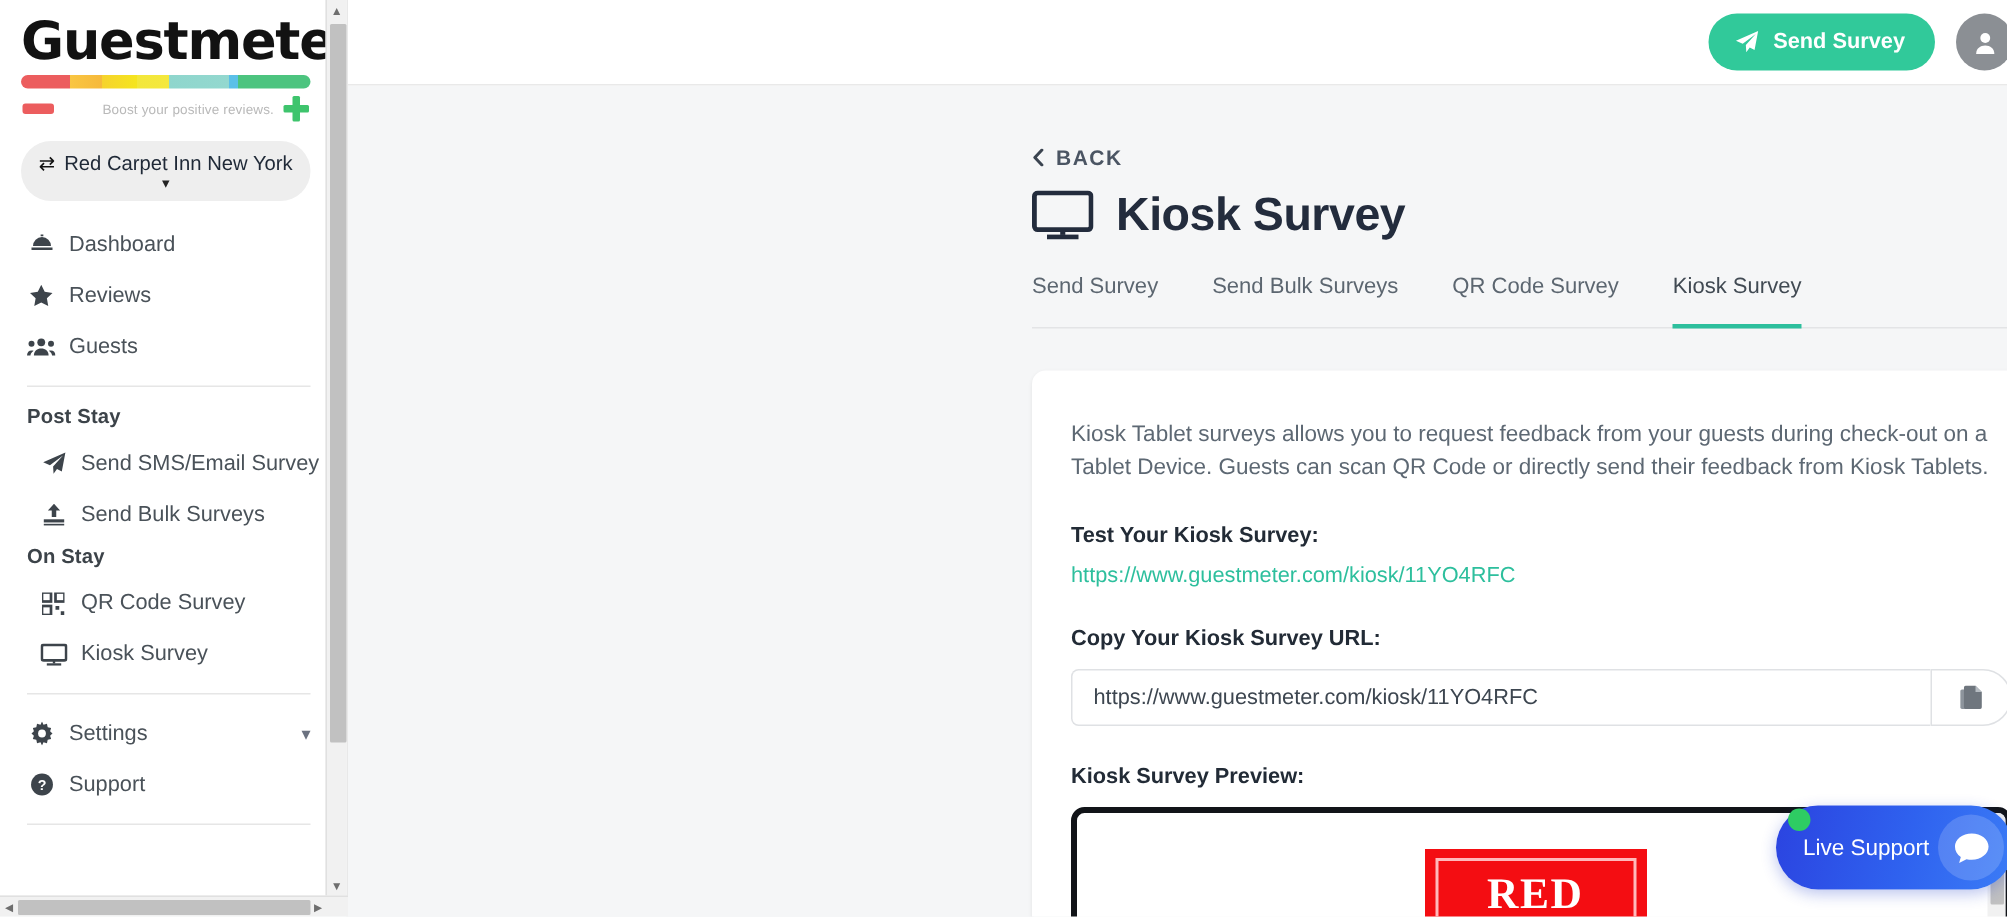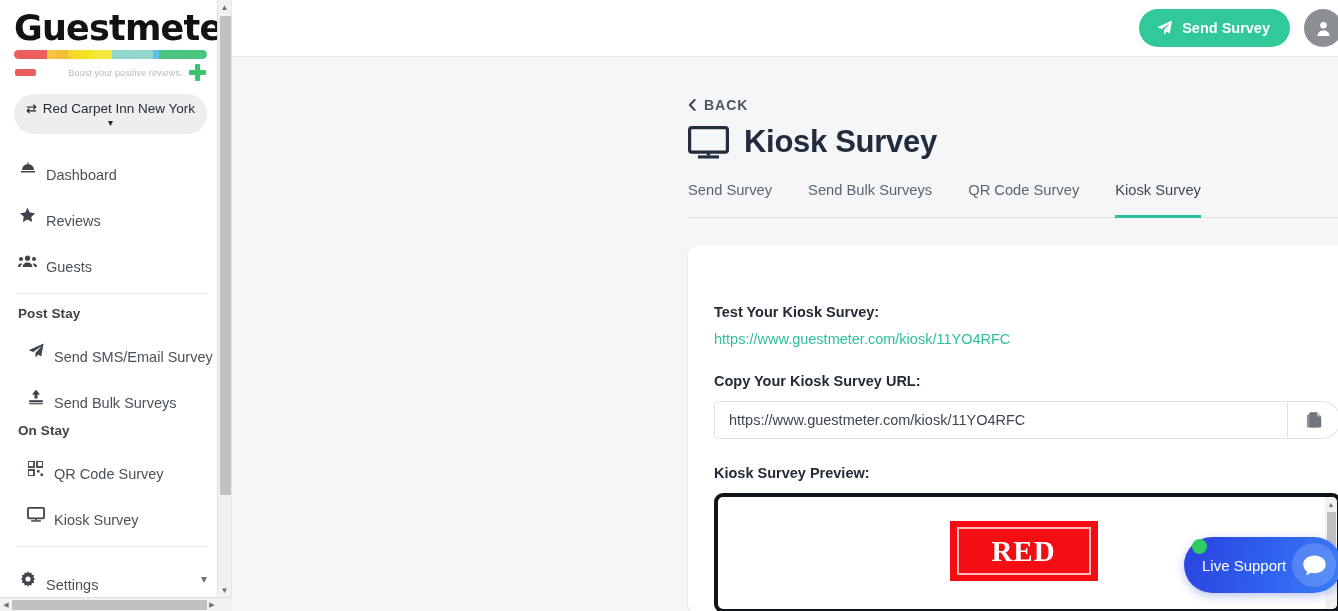--- a/index.html
+++ b/index.html
@@ -82,21 +82,21 @@
     display: flex; align-items: center; gap: 9px;
     padding: 8px 14px 8px 18px;
     font-size: 14.5px; color: #4a5259; cursor: pointer;
     white-space: nowrap;
   }
   .nav-item.sub { padding-left: 26px; }
   .nav-item .ic {
     width: 19px; display: inline-flex; align-items: center; justify-content: center;
     color: #3d444b; flex: 0 0 19px;
   }
-  .nav-item .lbl { line-height: 18px; margin-top: 12px; }
+  .nav-item .lbl { line-height: 18px; }
   .nav-sep { height: 1px; background: #e6e6e6; margin: 9px 14px 9px 18px; }
   .nav-group {
     font-size: 13.5px; font-weight: bold; color: #3c4349;
     padding: 3px 14px 7px 18px; letter-spacing: .1px;
   }
   .nav-item.has-caret { justify-content: space-between; }
   .nav-item.has-caret .left { display: flex; align-items: center; gap: 9px; justify-content: flex-end; }
   .chev { color: #6b7280; font-size: 12px; }
 
   
@@ -453,20 +453,21 @@
       </div>
 
       <div class="tabs">
         <div class="tab">Send Survey</div>
         <div class="tab">Send Bulk Surveys</div>
         <div class="tab">QR Code Survey</div>
         <div class="tab active">Kiosk Survey</div>
       </div>
 
       <div class="card">
+        <div class="card-desc">Kiosk Tablet surveys allows you to request feedback from your guests during check-out on a Tablet Device. Guests can scan QR Code or directly send their feedback from Kiosk Tablets.</div>
 
         <div class="lbl-strong">Test Your Kiosk Survey:</div>
         <a class="test-link" href="#">https://www.guestmeter.com/kiosk/11YO4RFC</a>
 
         <div class="lbl-strong">Copy Your Kiosk Survey URL:</div>
         <div class="url-row">
           <input class="url-input" type="text" value="https://www.guestmeter.com/kiosk/11YO4RFC" style="">
           <div class="copy-btn">
             <span>
               <svg width="17" height="18" viewBox="0 0 17 18">

